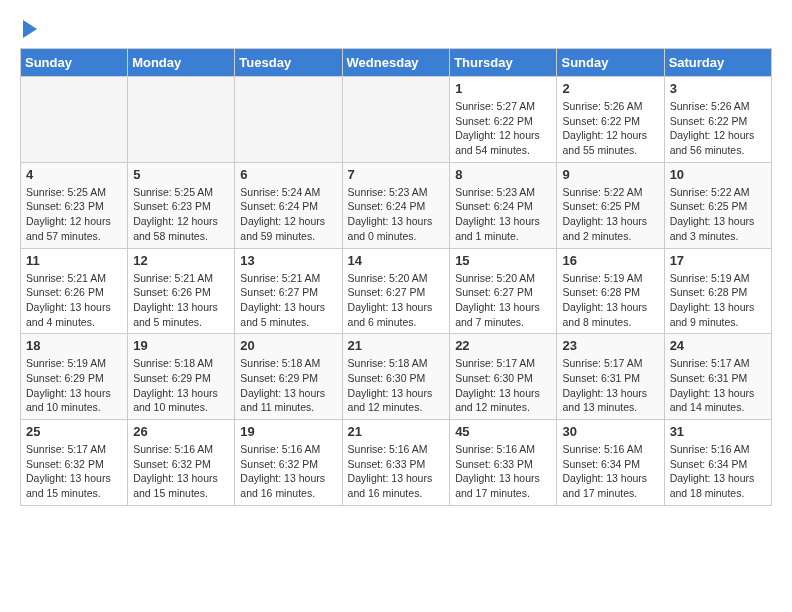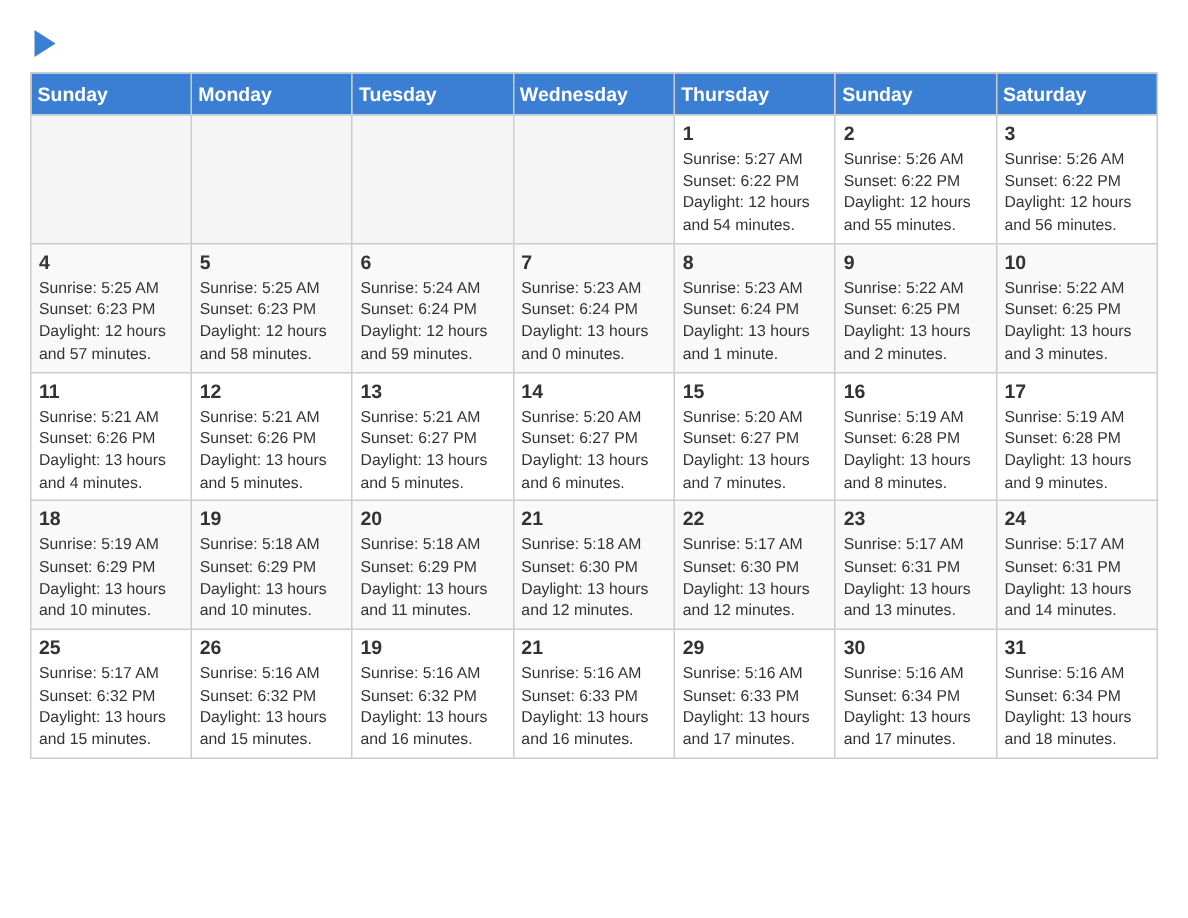--- a/index.html
+++ b/index.html
@@ -326,21 +326,21 @@
 and 16 minutes.</div>
         </td>
         <td>
           <span class="day-num">21</span>
           <div class="day-info" style="white-space: pre-line;">Sunrise: 5:16 AM
 Sunset: 6:33 PM
 Daylight: 13 hours
 and 16 minutes.</div>
         </td>
         <td>
-          <span class="day-num">29</span>
+          <span class="day-num">45</span>
           <div class="day-info" style="white-space: pre-line;">Sunrise: 5:16 AM
 Sunset: 6:33 PM
 Daylight: 13 hours
 and 17 minutes.</div>
         </td>
         <td>
           <span class="day-num">30</span>
           <div class="day-info" style="white-space: pre-line;">Sunrise: 5:16 AM
 Sunset: 6:34 PM
 Daylight: 13 hours

